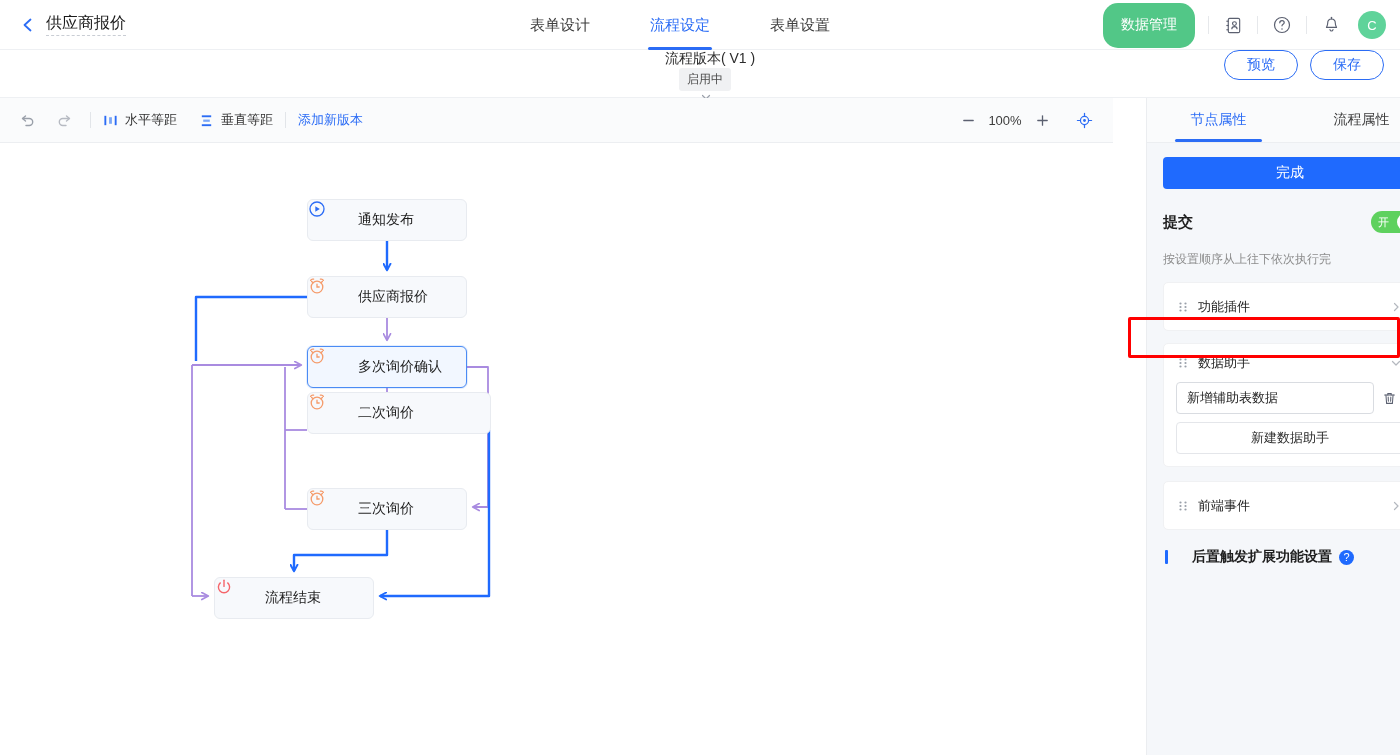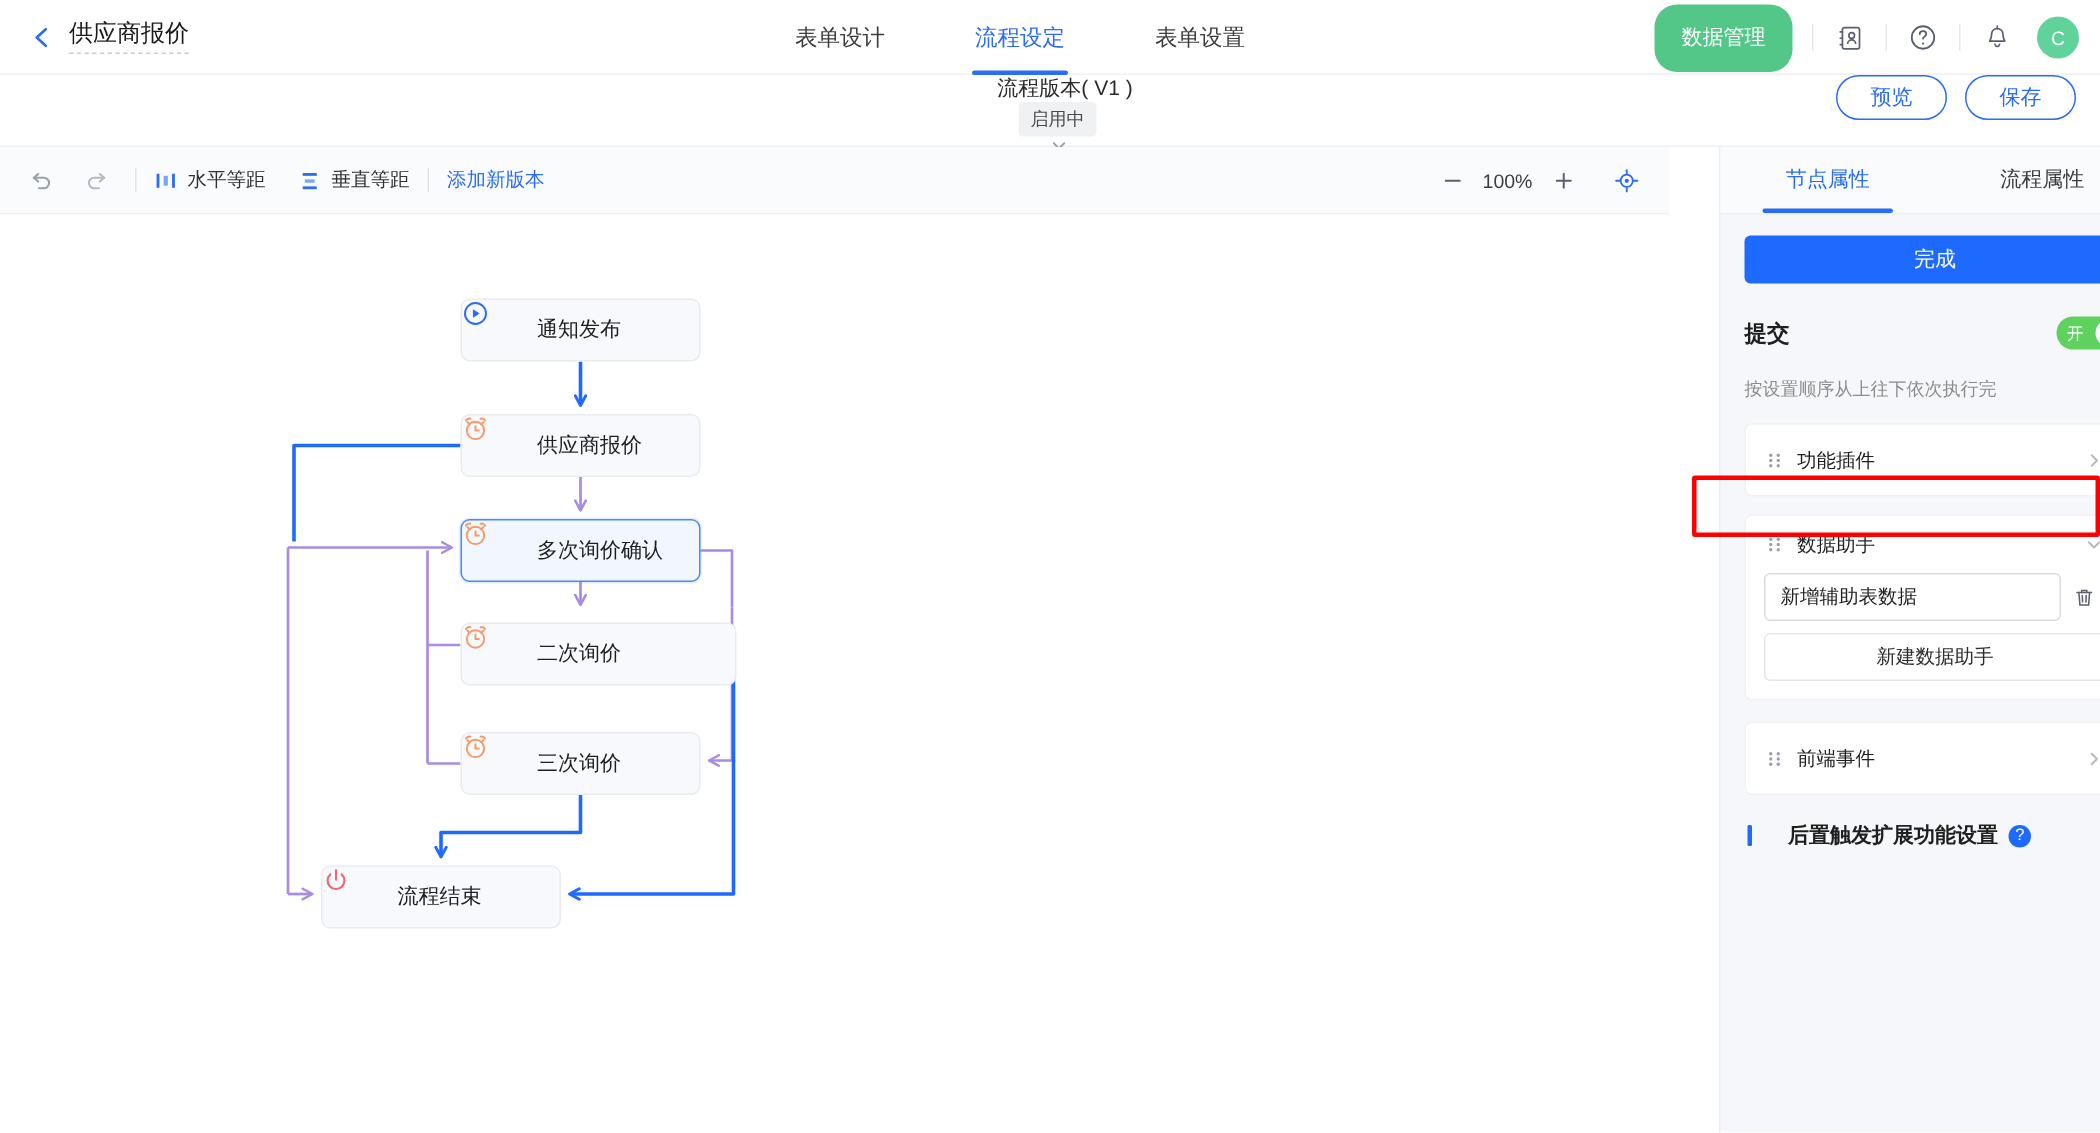--- a/index.html
+++ b/index.html
@@ -419,21 +419,21 @@
             <path d="M9 7.2 V10 H11.2"></path>
           <path d="M3.6 4.4 L5.2 5.8"></path>
             <path d="M14.4 4.4 L12.8 5.8"></path>
           <path d="M2.6 3.4 A2.6 2.6 0 0 1 5.6 2.2"></path>
             <path d="M15.4 3.4 A2.6 2.6 0 0 0 12.4 2.2"></path>
         </svg>
       </span>
       <span class="nlabel">多次询价确认</span>
     </div>
 
-    <div class="node" style="left:307px; top:272px; width:184px; height:42px;">
+    <div class="node" style="left:307px; top:249px; width:184px; height:42px;">
       <span class="nicon">
         <svg width="18" height="18" viewBox="0 0 18 18" fill="none" stroke="#f59b6a" stroke-width="1.3" stroke-linecap="round">
           <circle cx="9" cy="10" r="5.8"></circle>
             <path d="M9 7.2 V10 H11.2"></path>
           <path d="M3.6 4.4 L5.2 5.8"></path>
             <path d="M14.4 4.4 L12.8 5.8"></path>
           <path d="M2.6 3.4 A2.6 2.6 0 0 1 5.6 2.2"></path>
             <path d="M15.4 3.4 A2.6 2.6 0 0 0 12.4 2.2"></path>
         </svg>
       </span>

